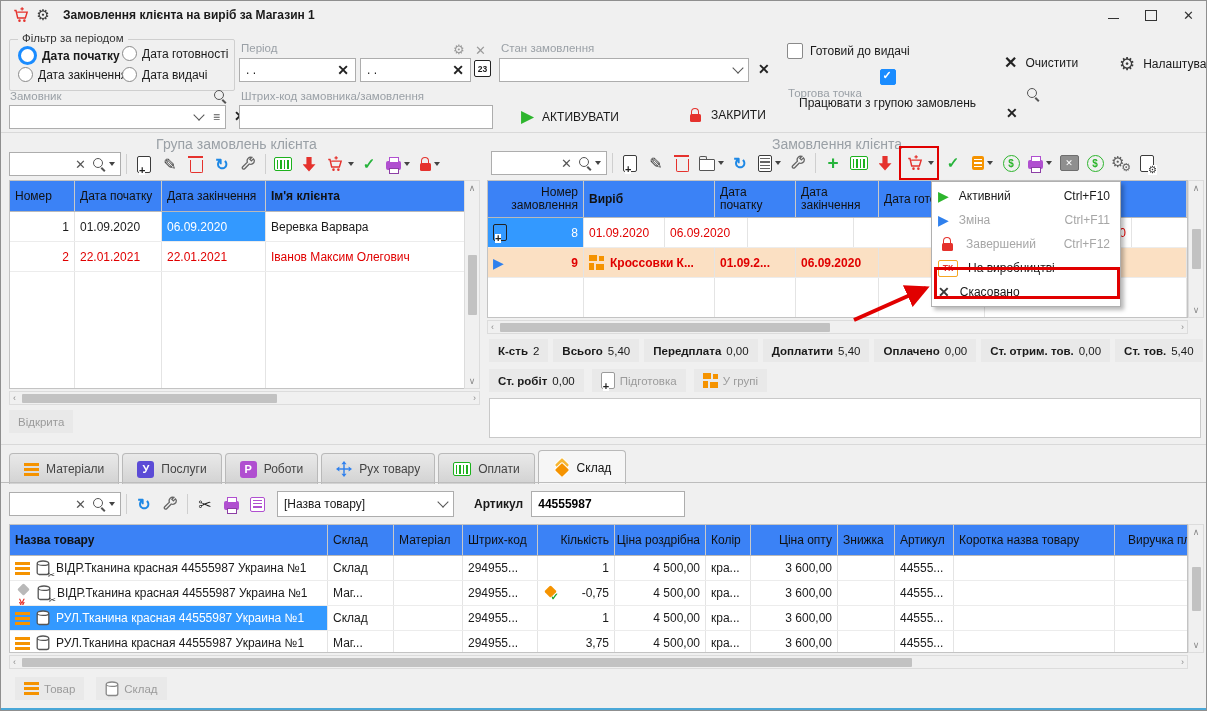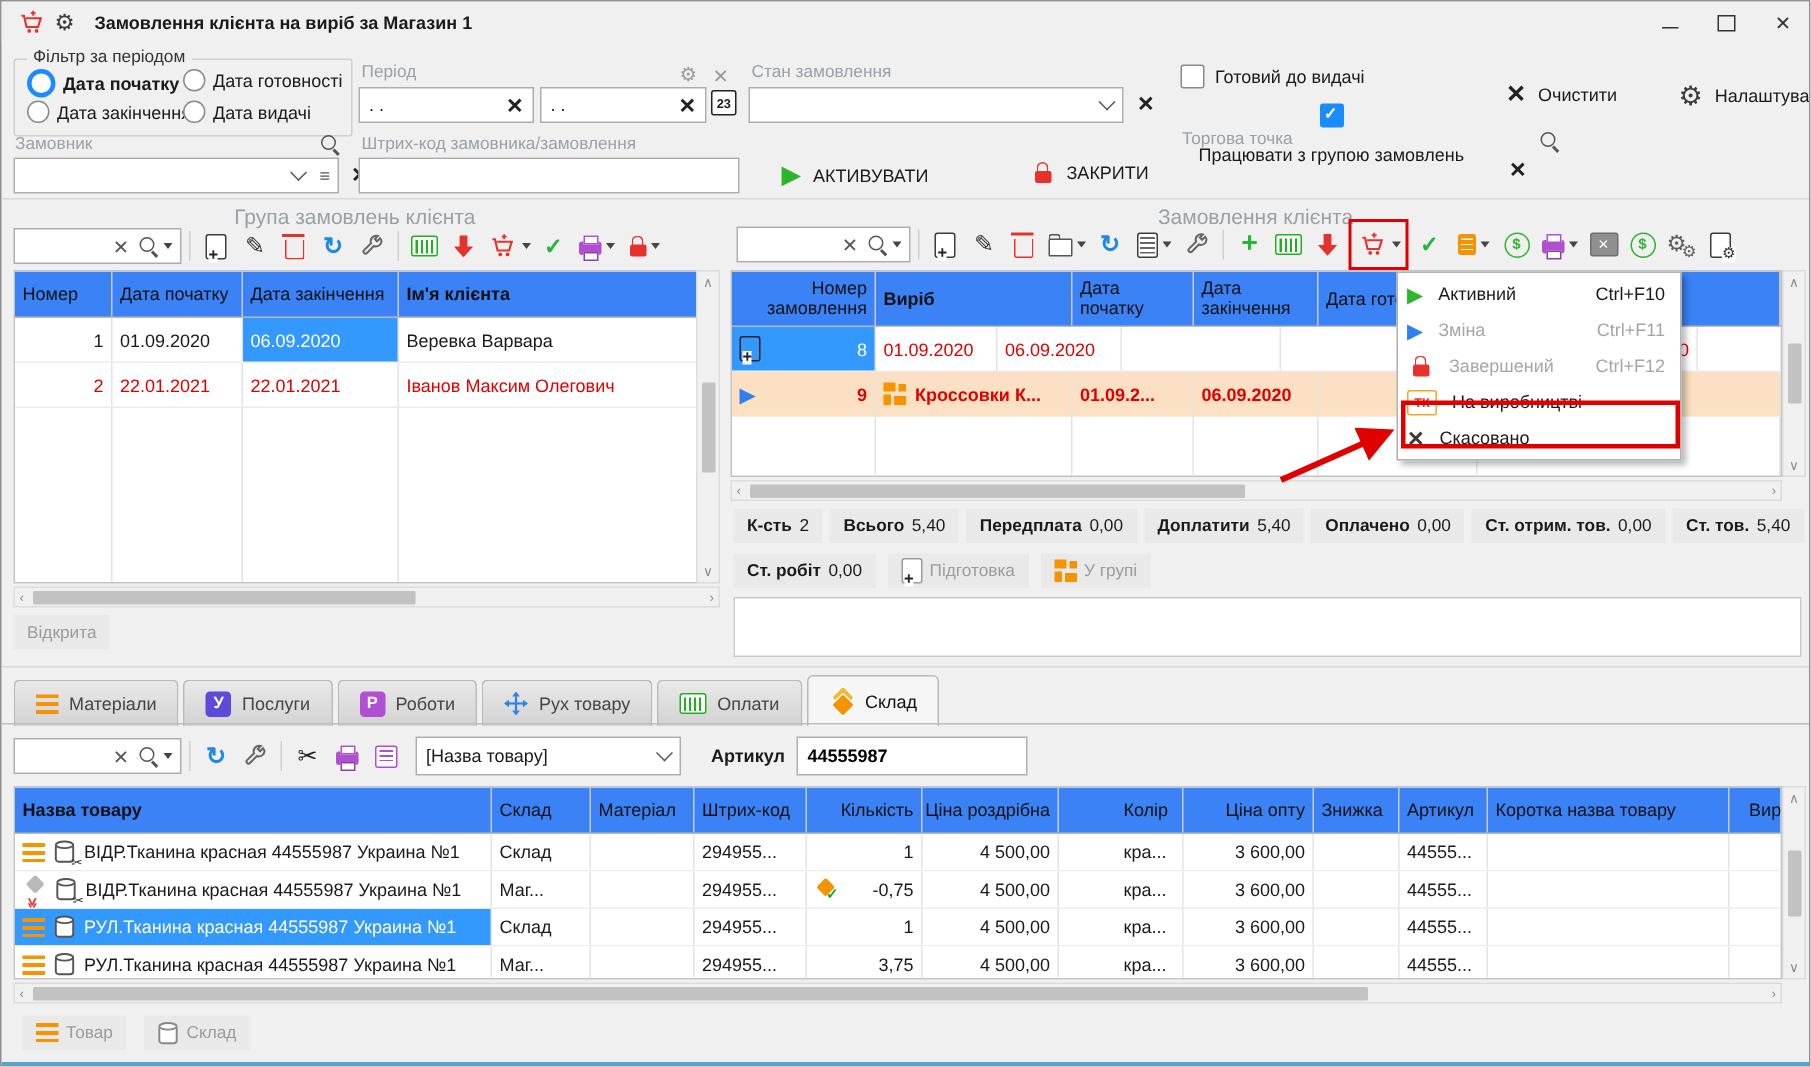--- a/index.html
+++ b/index.html
@@ -103,21 +103,21 @@
   .num{justify-content:flex-end;}
   .red{color:#e00000;}
   .boldred{color:#e00000;font-weight:bold;}
   .selblue{background:#3399ff !important;color:#fff !important;}
   .peach{background:#fbe0c3;}
   
   .lc0{width:54px;flex:none;}.lc1{width:76px;flex:none;}.lc2{width:93px;flex:none;}.lc3{width:229px;flex:none;}
   
   .rc0{width:85px;flex:none;}.rc1{width:120px;flex:none;}.rc2{width:70px;flex:none;}.rc3{width:72px;flex:none;}.rc4{width:95px;flex:none;}.rc5{width:191px;flex:none;}.rc6{width:65px;flex:none;}
   
-  .bc0{width:307px;flex:none;}.bc1{width:55px;flex:none;}.bc2{width:58px;flex:none;}.bc3{width:64px;flex:none;}.bc4{width:66px;flex:none;}.bc5{width:80px;flex:none;}.bc6{width:34px;flex:none;margin-left:38px;}.bc7{width:76px;flex:none;}.bc8{width:46px;flex:none;}.bc9{width:48px;flex:none;}.bc10{width:150px;flex:none;}.bc11{width:192px;flex:none;}
+  .bc0{width:307px;flex:none;}.bc1{width:55px;flex:none;}.bc2{width:58px;flex:none;}.bc3{width:64px;flex:none;}.bc4{width:66px;flex:none;}.bc5{width:80px;flex:none;}.bc6{width:34px;flex:none;}.bc7{width:76px;flex:none;}.bc8{width:46px;flex:none;}.bc9{width:48px;flex:none;}.bc10{width:150px;flex:none;}.bc11{width:192px;flex:none;}
   
   .sb{background:#f0f0f0;border:1px solid #dcdcdc;display:flex;align-items:center;color:#8a8a8a;font-size:9px;}
   .sb.h{flex-direction:row;}
   .sb.v{flex-direction:column;justify-content:space-between;padding:2px 0;}
   .sb .thumb{background:#c2c2c2;border-radius:1px;}
   .sb.h .thumb{height:9px;margin:0 3px;}
   .sb.v .thumb{width:9px;margin:0 auto;}
   
   .chip{background:#e9e9e9;height:23px;display:inline-flex;align-items:center;padding:0 9px;gap:5px;font-size:11.5px;}
   .chip b{font-weight:bold;}

